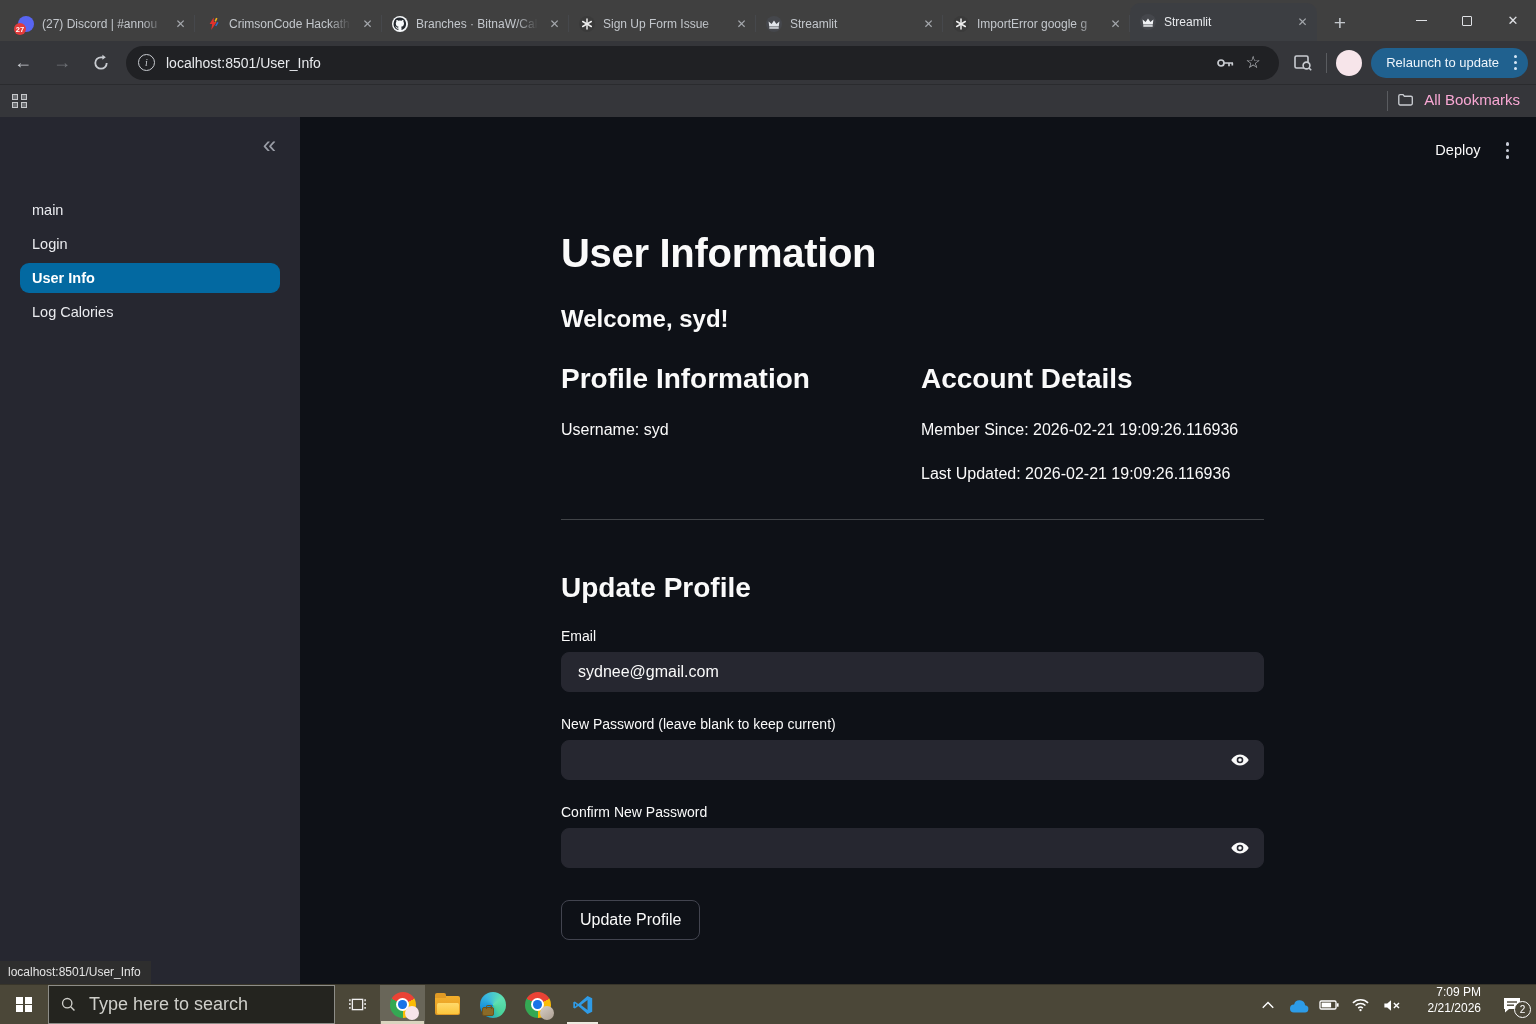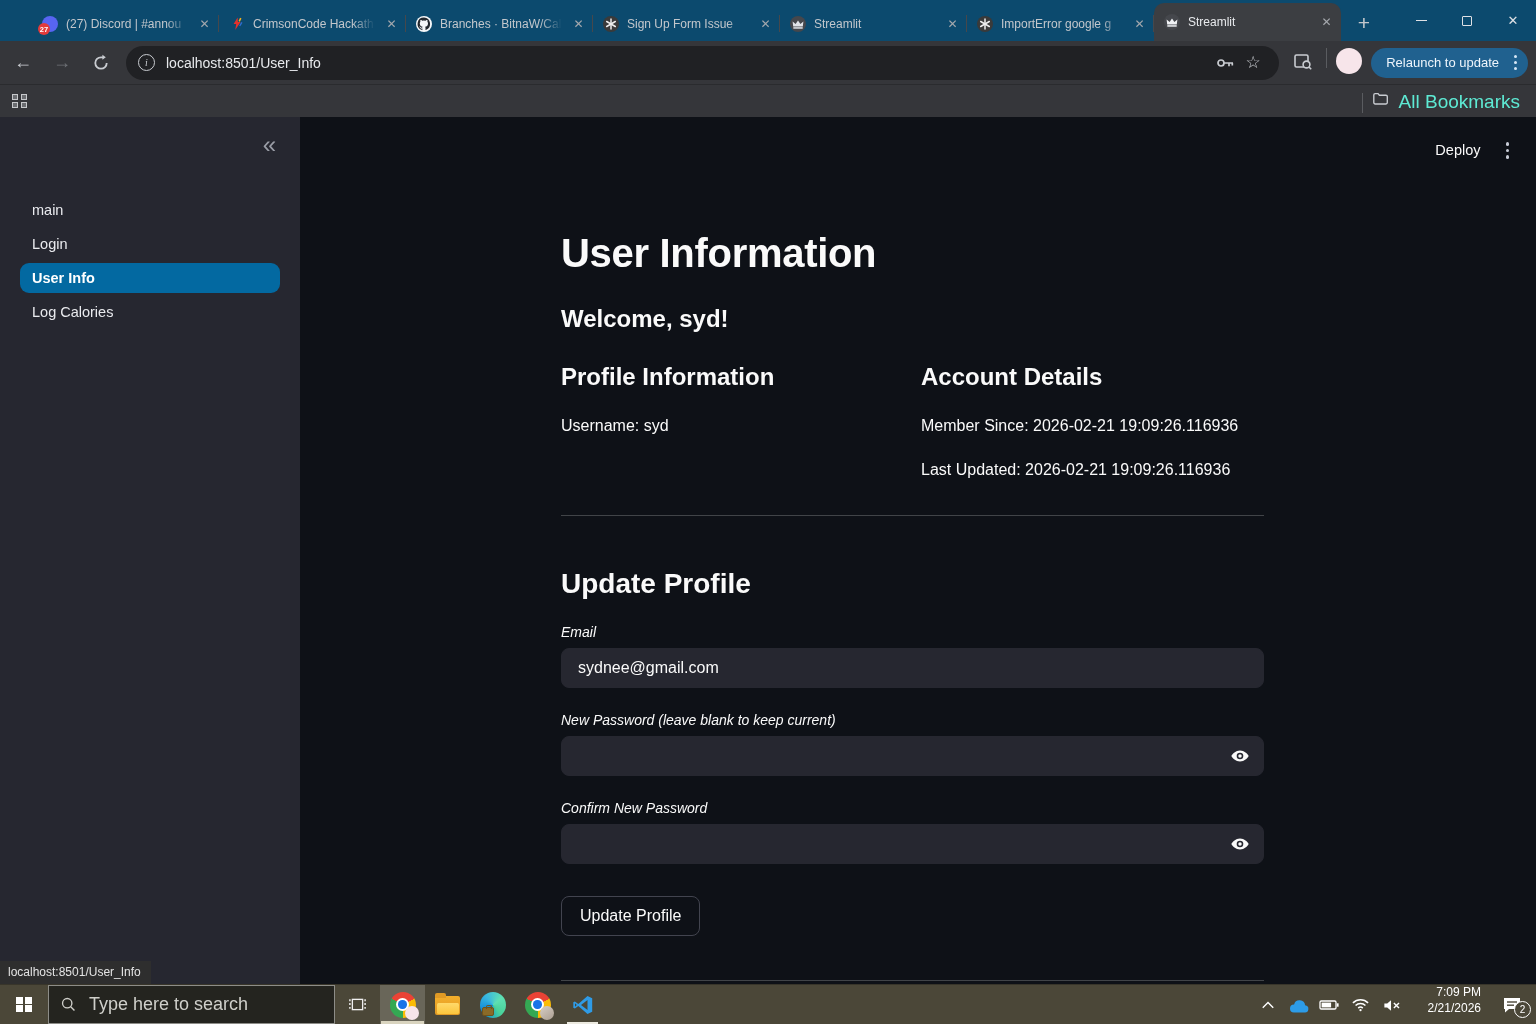--- a/index.html
+++ b/index.html
@@ -4,21 +4,21 @@
 <style>
   * { box-sizing: border-box; }
   html,body { margin:0; padding:0; }
   body {
     width:1536px; height:1024px; position:relative; overflow:hidden;
     background:#0e1117; font-family:"Liberation Sans", sans-serif;
     -webkit-font-smoothing:antialiased;
   }
 
   
-  .tabstrip { position:absolute; top:0; left:0; right:0; height:41px; background:#0c4a6e; display:flex; align-items:flex-end;padding-left:24px; }
+  .tabstrip { position:absolute; top:0; left:0; right:0; height:41px; background:#404040; display:flex; align-items:flex-end; }
   .tabs { display:flex; align-items:flex-end; padding-left:8px; }
   .tab { width:187px; height:34px; display:flex; align-items:center; gap:8px; padding:0 6px 0 10px; color:#c3c7cc; font-size:12px; position:relative; cursor:default; }
   .tab:not(.active)::after { content:""; position:absolute; right:0; top:8px; height:17px; width:1px; background:#46484c; }
   .tab.active { background:#3c3e42; height:38px; border-radius:10px 10px 0 0; color:#e8eaed; }
   .tab .title { flex:1; white-space:nowrap; overflow:hidden; -webkit-mask-image:linear-gradient(90deg,#000 82%,transparent); }
   .tab .close { width:17px; height:17px; flex:none; display:flex; align-items:center; justify-content:center; color:#a6a9ae; font-size:12px; border-radius:50%; }
   .newtab-btn { width:30px; height:30px; margin:0 0 3px 8px; display:flex; align-items:center; justify-content:center; color:#c3c7cc; font-size:21px; border-radius:50%; }
   .win-controls { margin-left:auto; display:flex; height:41px; align-self:flex-start; }
   .win-btn { width:46px; height:41px; display:flex; align-items:center; justify-content:center; color:#dfe1e5; font-size:13px; }
   .win-btn .maxbox { width:10px; height:10px; border:1.3px solid #dfe1e5; border-radius:1px; }
@@ -37,32 +37,32 @@
   
   .toolbar { position:absolute; top:41px; left:0; right:0; height:43px; background:#35363a; display:flex; align-items:center; }
   .nav-ico { width:32px; height:32px; margin-left:7px; display:flex; align-items:center; justify-content:center; font-size:18px; color:#c9ccd1; border-radius:50%; }
   .nav-ico.disabled { color:#707378; }
   .omnibox { flex:1; height:34px; margin-left:9px; background:#202124; border-radius:17px; display:flex; align-items:center; padding:0 12px; min-width:0; }
   .info-ico { width:17px; height:17px; border:1.4px solid #c9ccd1; border-radius:50%; color:#c9ccd1; font-size:10px; font-style:italic; font-family:"Liberation Serif",serif; display:flex; align-items:center; justify-content:center; flex:none; }
   .url { margin-left:11px; color:#e8eaed; font-size:14px; white-space:nowrap; }
   .omni-spacer { flex:1; }
   .omni-ico { width:28px; height:28px; display:flex; align-items:center; justify-content:center; color:#c9ccd1; flex:none; }
   .star { font-size:17px; color:#c9ccd1; }
-  .tb-right { display:flex; margin:0 8px 0 10px; gap:9px; }
+  .tb-right { display:flex; align-items:center; margin:0 8px 0 10px; gap:9px; }
   .vsep { width:1px; height:20px; background:#5a5c60; }
   .avatar-circ { width:26px; height:26px; border-radius:50%; background:#f7e5ea; }
   .relaunch { height:30px; border-radius:15px; background:#20618f; color:#eef5fc; font-size:13px; display:flex; align-items:center; gap:11px; padding:0 7px 0 15px; white-space:nowrap; }
   .dots-v { display:flex; flex-direction:column; gap:2.6px; padding:4px; }
   .dots-v i { width:3px; height:3px; border-radius:50%; background:#d7e7f6; }
 
   
   .bmrow { position:absolute; top:84px; left:0; right:0; height:33px; background:#35363a; border-top:1px solid #2a2b2e; display:flex; align-items:center; }
   .apps-grid { margin-left:12px; display:grid; grid-template-columns:6px 6px; grid-template-rows:6px 6px; gap:2.5px; }
   .apps-grid i { border:1.5px solid #c6c8cb; background:#6a6c70; }
-  .bm-right { margin-left:auto; margin-right:16px; display:flex; align-items:flex-end; gap:9px; color:#5eead4; font-size:19px; }
+  .bm-right { margin-left:auto; margin-right:16px; display:flex; align-items:flex-start; gap:9px; color:#f9a8d4; font-size:15px; }
 
   
   .page { position:absolute; top:117px; left:0; right:0; bottom:40px; background:#0e1117; }
   .sidebar { position:absolute; top:0; bottom:0; left:0; width:300px; background:#262730; }
   .collapse { position:absolute; top:16px; right:24px; color:#9a9da6; font-size:24px; line-height:1; cursor:pointer; }
   .nav-list { position:absolute; top:78px; left:20px; right:20px; }
   .nav-item { height:30px; margin-bottom:4px; display:flex; align-items:center; padding:0 12px; border-radius:9px; color:#e9eaee; font-size:14.5px; cursor:pointer; }
   .nav-item.active { background:#0369a1; color:#ffffff; font-weight:bold; }
 
   .main { position:absolute; left:300px; right:0; top:0; bottom:0; }
@@ -70,28 +70,28 @@
   .deploy-label { color:#fafafa; font-size:14.5px; }
   .kebab { display:flex; flex-direction:column; gap:3px; padding:3px; }
   .kebab i { width:3.5px; height:3.5px; border-radius:50%; background:#c7ccd6; }
 
   .content { position:absolute; left:261px; top:0; width:703px; }
   .page-title { margin:112px 0 0; font-size:40px; line-height:1.2; font-weight:700; color:#fafafa; letter-spacing:-0.3px; }
   .welcome { margin:28px 0 0; font-size:24px; font-weight:700; color:#fafafa; }
   .cols { display:flex; margin-top:30px; }
   .col-l { width:360px; }
   .col-r { flex:1; }
-  .section-h { margin:0; font-size:24px; font-weight:700; color:#fafafa; }
+  .section-h { margin:0; font-size:28px; font-weight:700; color:#fafafa; }
   .kv { margin-top:26px; font-size:16px; color:#fafafa; }
   .kv b { font-weight:400; }
   .mail-link { color:#5f9fe0; text-decoration:underline; }
   .hr { border:none; border-top:1px solid rgba(250,250,250,0.22); margin:36px 0 0; }
   .update-h { margin:52px 0 0; font-size:28px; font-weight:700; color:#fafafa; }
   .field { margin-top:24px; }
-  .field .flabel { display:block; font-size:14px; color:#fafafa;font-style:italic; }
+  .field .flabel { display:block; font-size:14px; color:#fafafa; }
   .inwrap { position:relative; margin-top:8px; }
   .txtin { width:100%; height:40px; background:#262730; border:1px solid #262730; border-radius:8px; color:#fafafa; font-size:16px; padding:0 16px; outline:none; font-family:"Liberation Sans",sans-serif; }
   .eye-btn { position:absolute; right:12px; top:8px; width:24px; height:24px; display:flex; align-items:center; justify-content:center; cursor:pointer; }
   .submit-btn { margin-top:32px; background:transparent; border:1px solid #42444f; border-radius:8px; color:#fafafa; font-size:16px; padding:10px 18px; font-family:"Liberation Sans",sans-serif; cursor:pointer; }
   .hr-bottom { border:none; border-top:1px solid rgba(250,250,250,0.22); margin:44px 0 0; }
 
   .status-tip { position:absolute; left:0; bottom:0; background:#2e2e2e; color:#e4e4e4; font-size:12px; padding:4px 10px 5px 8px; z-index:5; }
 
   
   .taskbar { position:absolute; bottom:0; left:0; right:0; height:40px; background:#4b4738; display:flex; align-items:stretch; border-top:1px solid rgba(0,0,0,0.25); }

